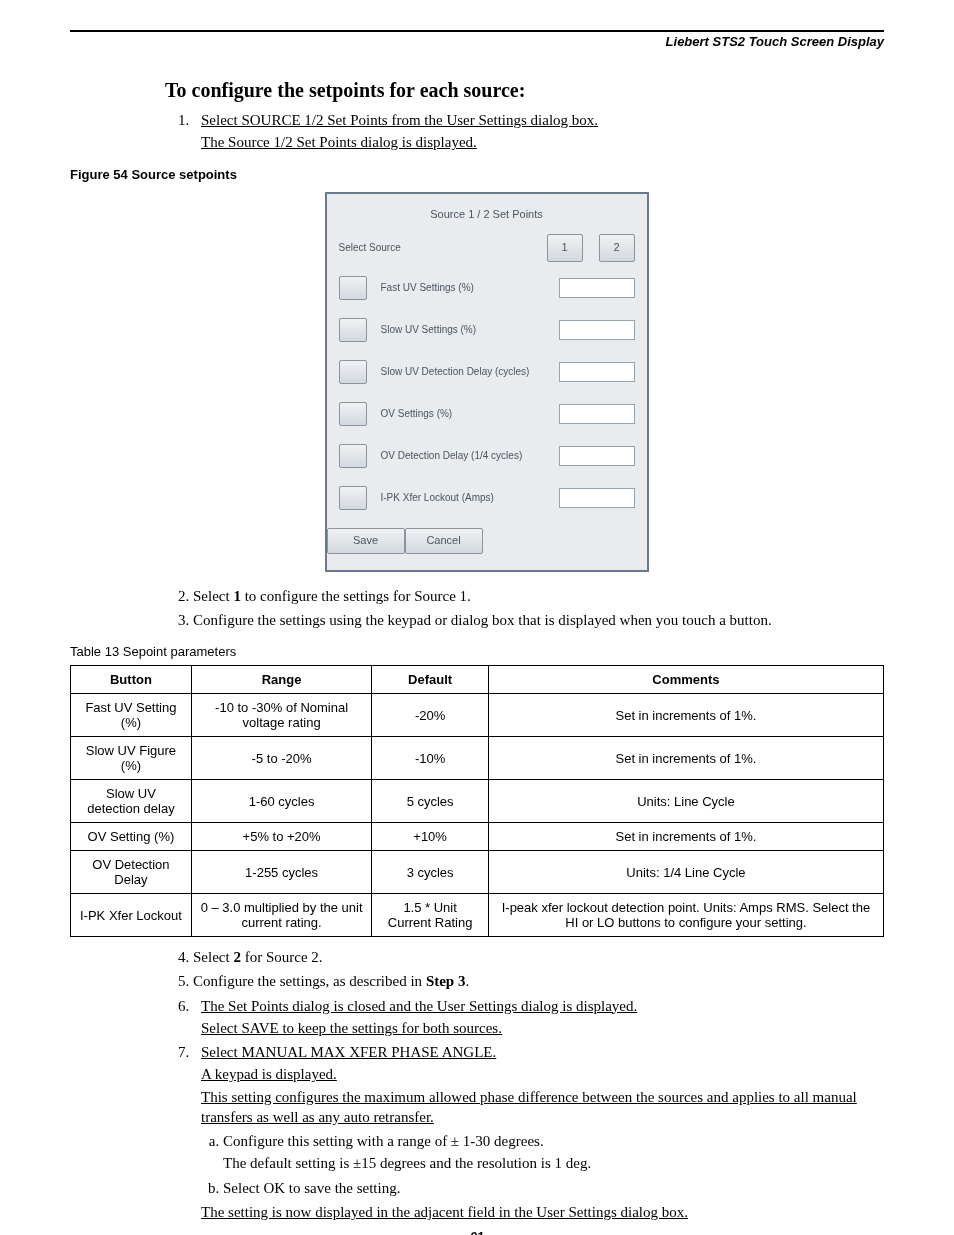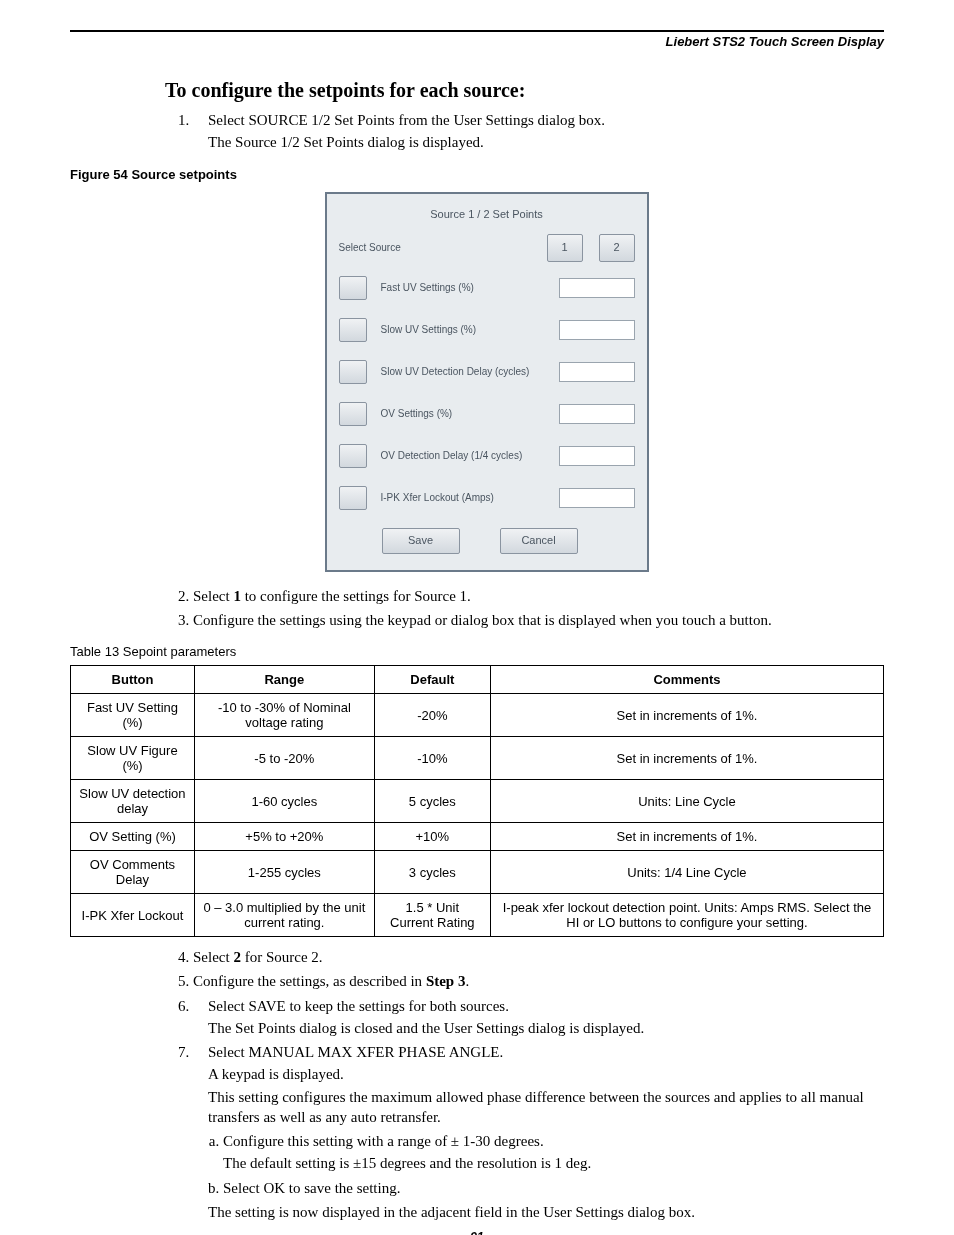--- a/index.html
+++ b/index.html
@@ -40,21 +40,22 @@
     margin: 0 0 14px 95px;
     padding-left: 28px;
     font-family: "Century Schoolbook", "Times New Roman", serif;
     font-size: 15px;
     line-height: 1.35;
   }
   ol.main-list > li {
     margin-bottom: 4px;
   }
   ol.main-list > li > p {
-    margin: 2px 15px;
+    margin: 2px 8px;
+    text-decoration: underline;
   }
   .figure-caption {
     font-family: Arial, Helvetica, sans-serif;
     font-weight: bold;
     font-size: 13px;
     margin: 12px 0 10px 0;
   }
   .table-caption {
     font-family: Arial, Helvetica, sans-serif;
     font-weight: normal;
@@ -119,22 +120,21 @@
     padding-left: 4px;
   }
   .param-field {
     width: 74px;
     height: 18px;
     background: #fff;
     border: 1px solid #9aa4ae;
   }
   .dialog-buttons {
     display: flex;
-    justify-content: center;
-    gap: 40px;
+    justify-content: flex-start;
     padding: 14px 14px 16px 0;
   }
   .dlg-btn {
     width: 76px;
     height: 24px;
     border: 1px solid #8a94a0;
     background: linear-gradient(#f0f2f4, #d2d8de);
     border-radius: 2px;
     font-size: 11px;
     text-align: center;
@@ -286,21 +286,21 @@
           <td>5 cycles</td>
           <td>Units: Line Cycle</td>
         </tr>
         <tr>
           <td>OV Setting (%)</td>
           <td>+5% to +20%</td>
           <td>+10%</td>
           <td>Set in increments of 1%.</td>
         </tr>
         <tr>
-          <td>OV Comments Delay</td>
+          <td>OV Detection Delay</td>
           <td>1-255 cycles</td>
           <td>3 cycles</td>
           <td>Units: 1/4 Line Cycle</td>
         </tr>
         <tr>
           <td>I-PK Xfer Lockout</td>
           <td>0 – 3.0 multiplied by the unit current rating.</td>
           <td>1.5 * Unit Current Rating</td>
           <td>I-peak xfer lockout detection point. Units: Amps RMS. Select the HI or LO buttons to configure your setting.</td>
         </tr>
@@ -308,22 +308,22 @@
   </table>
 
   <ol class="main-list" start="4">
     <li>
       <span>Select </span><b>2</b><span> for Source 2.</span>
     </li>
     <li>
       <span>Configure the settings, as described in </span><b>Step 3</b><span>.</span>
     </li>
     <li>
+      <p>The Set Points dialog is closed and the User Settings dialog is displayed.</p>
       <p>Select SAVE to keep the settings for both sources.</p>
-      <p>The Set Points dialog is closed and the User Settings dialog is displayed.</p>
     </li>
     <li>
       <p>Select MANUAL MAX XFER PHASE ANGLE.</p>
       <p>A keypad is displayed.</p>
       <p>This setting configures the maximum allowed phase difference between the sources and applies to all manual transfers as well as any auto retransfer.</p>
       <ol class="sub-list">
         <li>
           <span>Configure this setting with a range of ± 1-30 degrees.</span>
           <p style="margin:2px 0">The default setting is ±15 degrees and the resolution is 1 deg.</p>
         </li>

